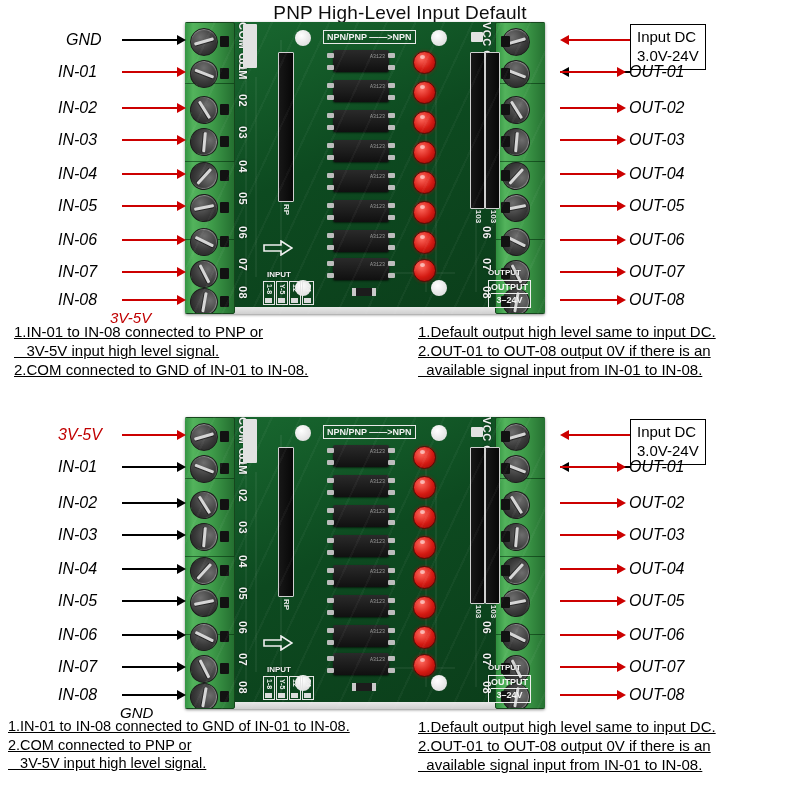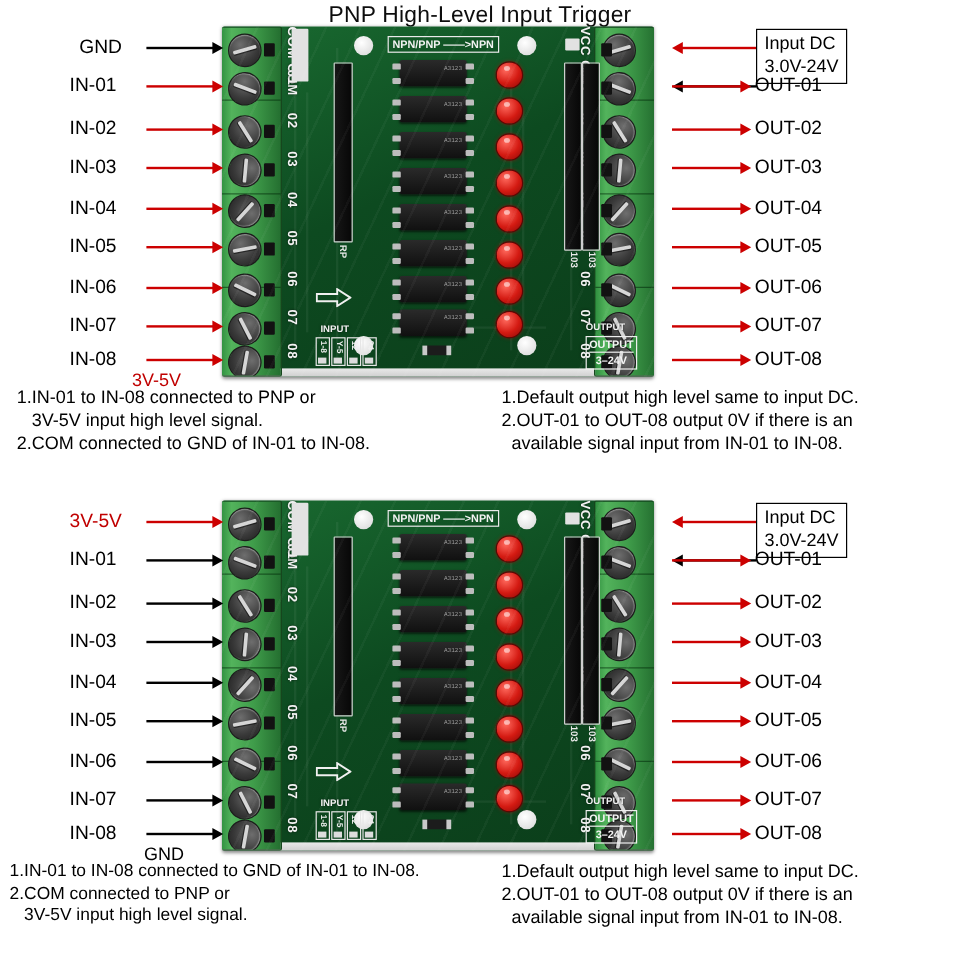--- a/index.html
+++ b/index.html
@@ -158,21 +158,21 @@
   }
   .smd{
     position:absolute;width:18px;height:8px;background:#1c1c1c;border-radius:1px;
   }
   .smd:before,.smd:after{content:"";position:absolute;top:0;width:4px;height:8px;background:#c9c9c9;}
   .smd:before{left:-3px;}
   .smd:after{right:-3px;}
 
   
   .lbl{
-    position:absolute;font-size:16px;white-space:nowrap;line-height:1;
+    position:absolute;font-size:16px;white-space:nowrap;line-height:1;font-style:italic;
   }
   .lbl.red{color:#c00000;}
   .lbl.black{color:#000;}
 
   .ann-arrow{position:absolute;height:10px;}
   .ann-arrow .shaft{position:absolute;left:0;top:4px;height:2px;width:calc(100% - 8px);}
   .ann-arrow .head{
     position:absolute;right:0;top:0;width:0;height:0;
     border-top:5px solid transparent;border-bottom:5px solid transparent;
   }
@@ -184,28 +184,28 @@
   .ann-arrow.left-dir .head{left:0;right:auto;border-left:none;}
   .ann-arrow.left-dir.r .head{border-right:9px solid #cc0000;}
   .ann-arrow.left-dir.k .head{border-right:9px solid #000;}
 
   .dcbox{
     position:absolute;border:1.5px solid #000;background:#fff;
     padding:3px 6px;font-size:15px;line-height:1.25;white-space:nowrap;
   }
 
   .notes{
-    position:absolute;font-size:15px;line-height:1.28;white-space:pre;
+    position:absolute;font-size:15px;line-height:1.28;white-space:pre;text-decoration:underline;
   }
 </style>
 </head>
 <body>
 
 <div class="board-block" id="block-pnp">
-  <div class="title">PNP High-Level Input Trigger</div>
+  <div class="title">PNP High-Level Input Default</div>
   <div class="pcb">
       <div class="trace" style="left: 60px; top: 30px; width: 2px; height: 240px;"></div>
       <div class="trace" style="left: 70px; top: 55px; width: 2px; height: 200px;"></div>
       <div class="trace" style="left: 240px; top: 40px; width: 2px; height: 230px;"></div>
       <div class="trace" style="left: 250px; top: 70px; width: 2px; height: 180px;"></div>
       <div class="trace" style="left: 150px; top: 250px; width: 120px; height: 2px;"></div>
       <div class="trace" style="left: 95px; top: 18px; width: 2px; height: 260px;"></div>
       <div class="trace" style="left: 290px; top: 30px; width: 2px; height: 240px;"></div>
       <div class="pcb-bottomedge"></div>
       <div class="term left">

